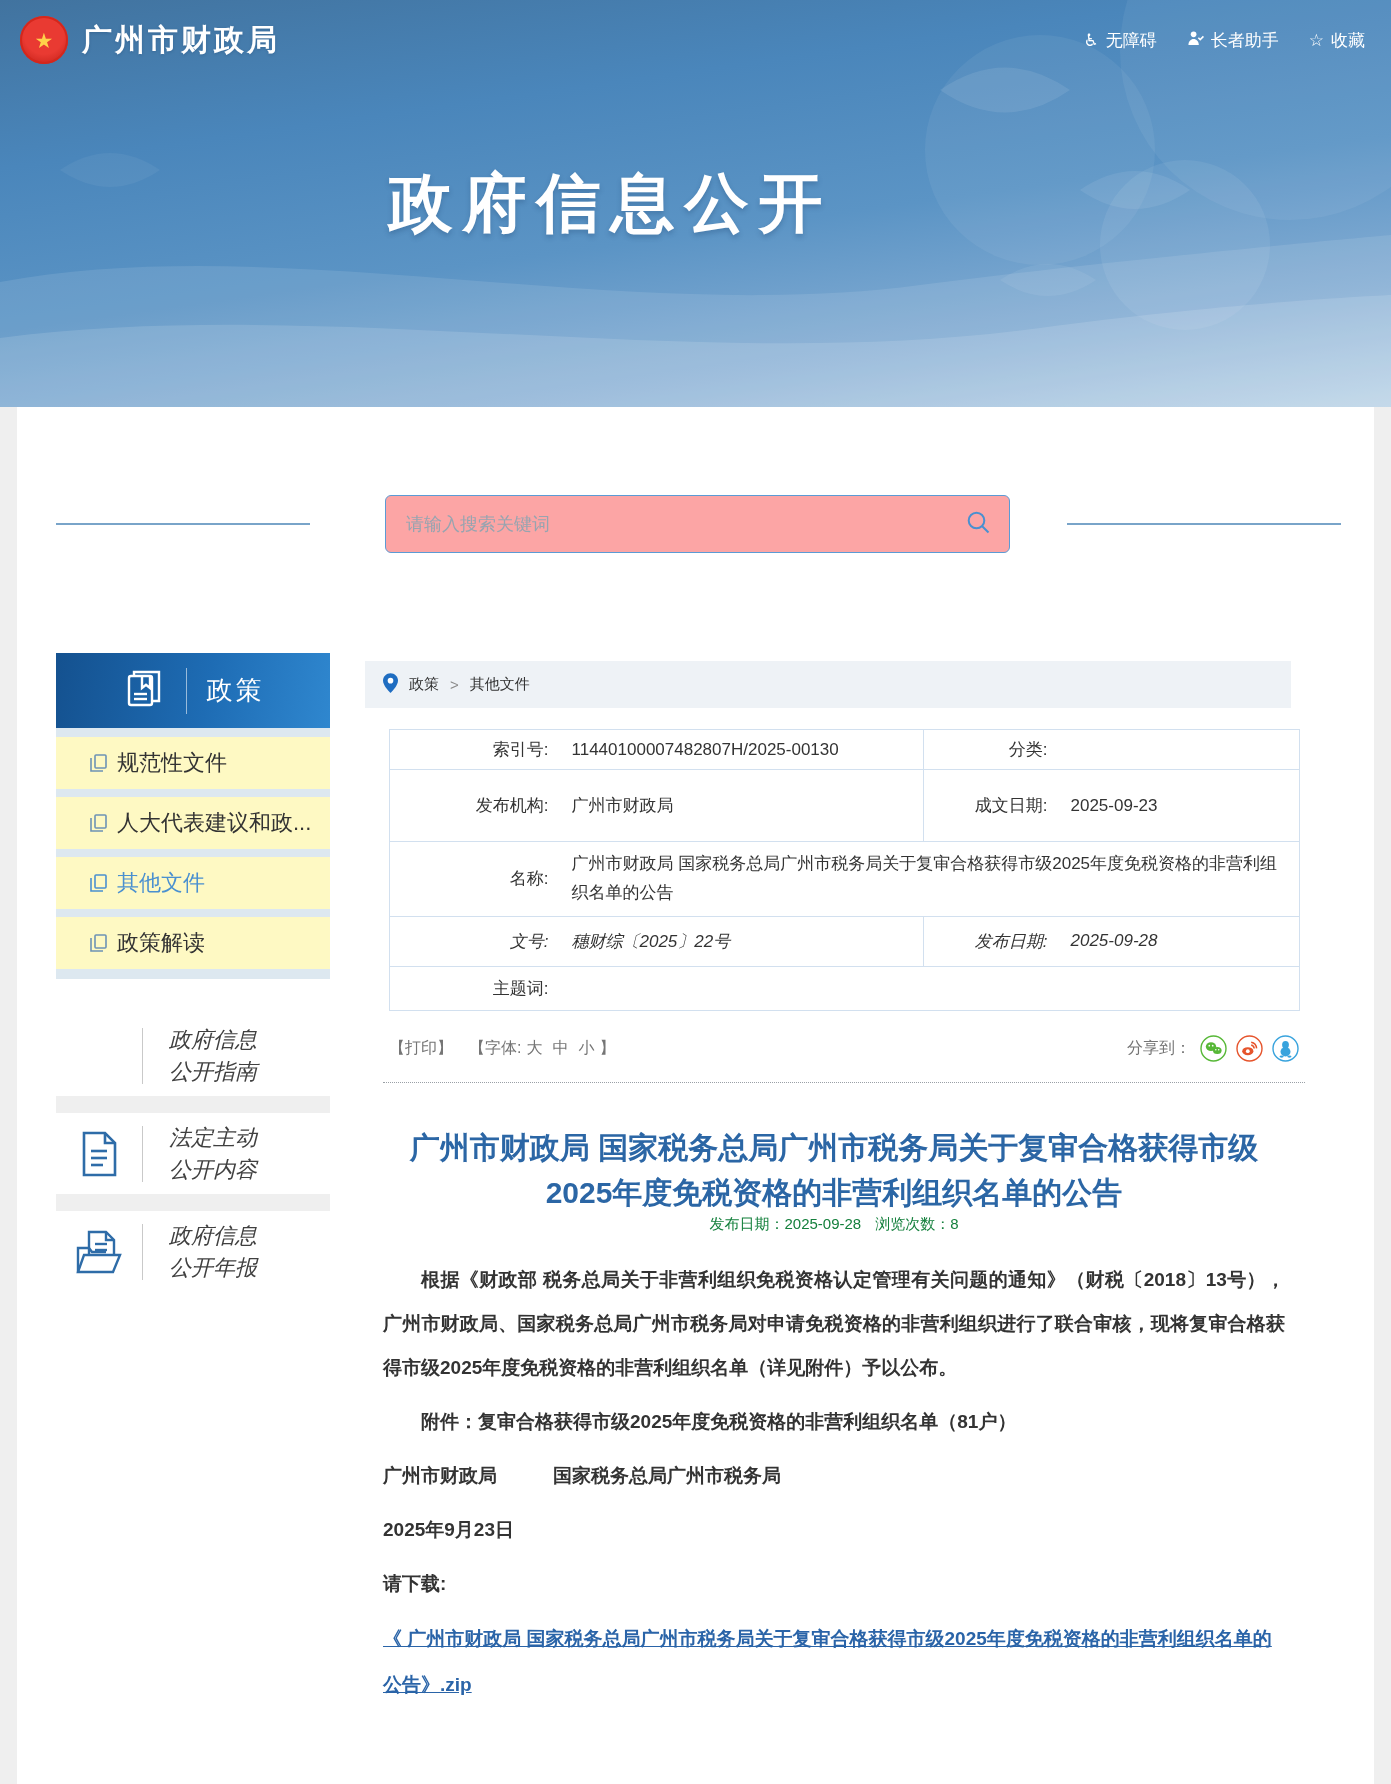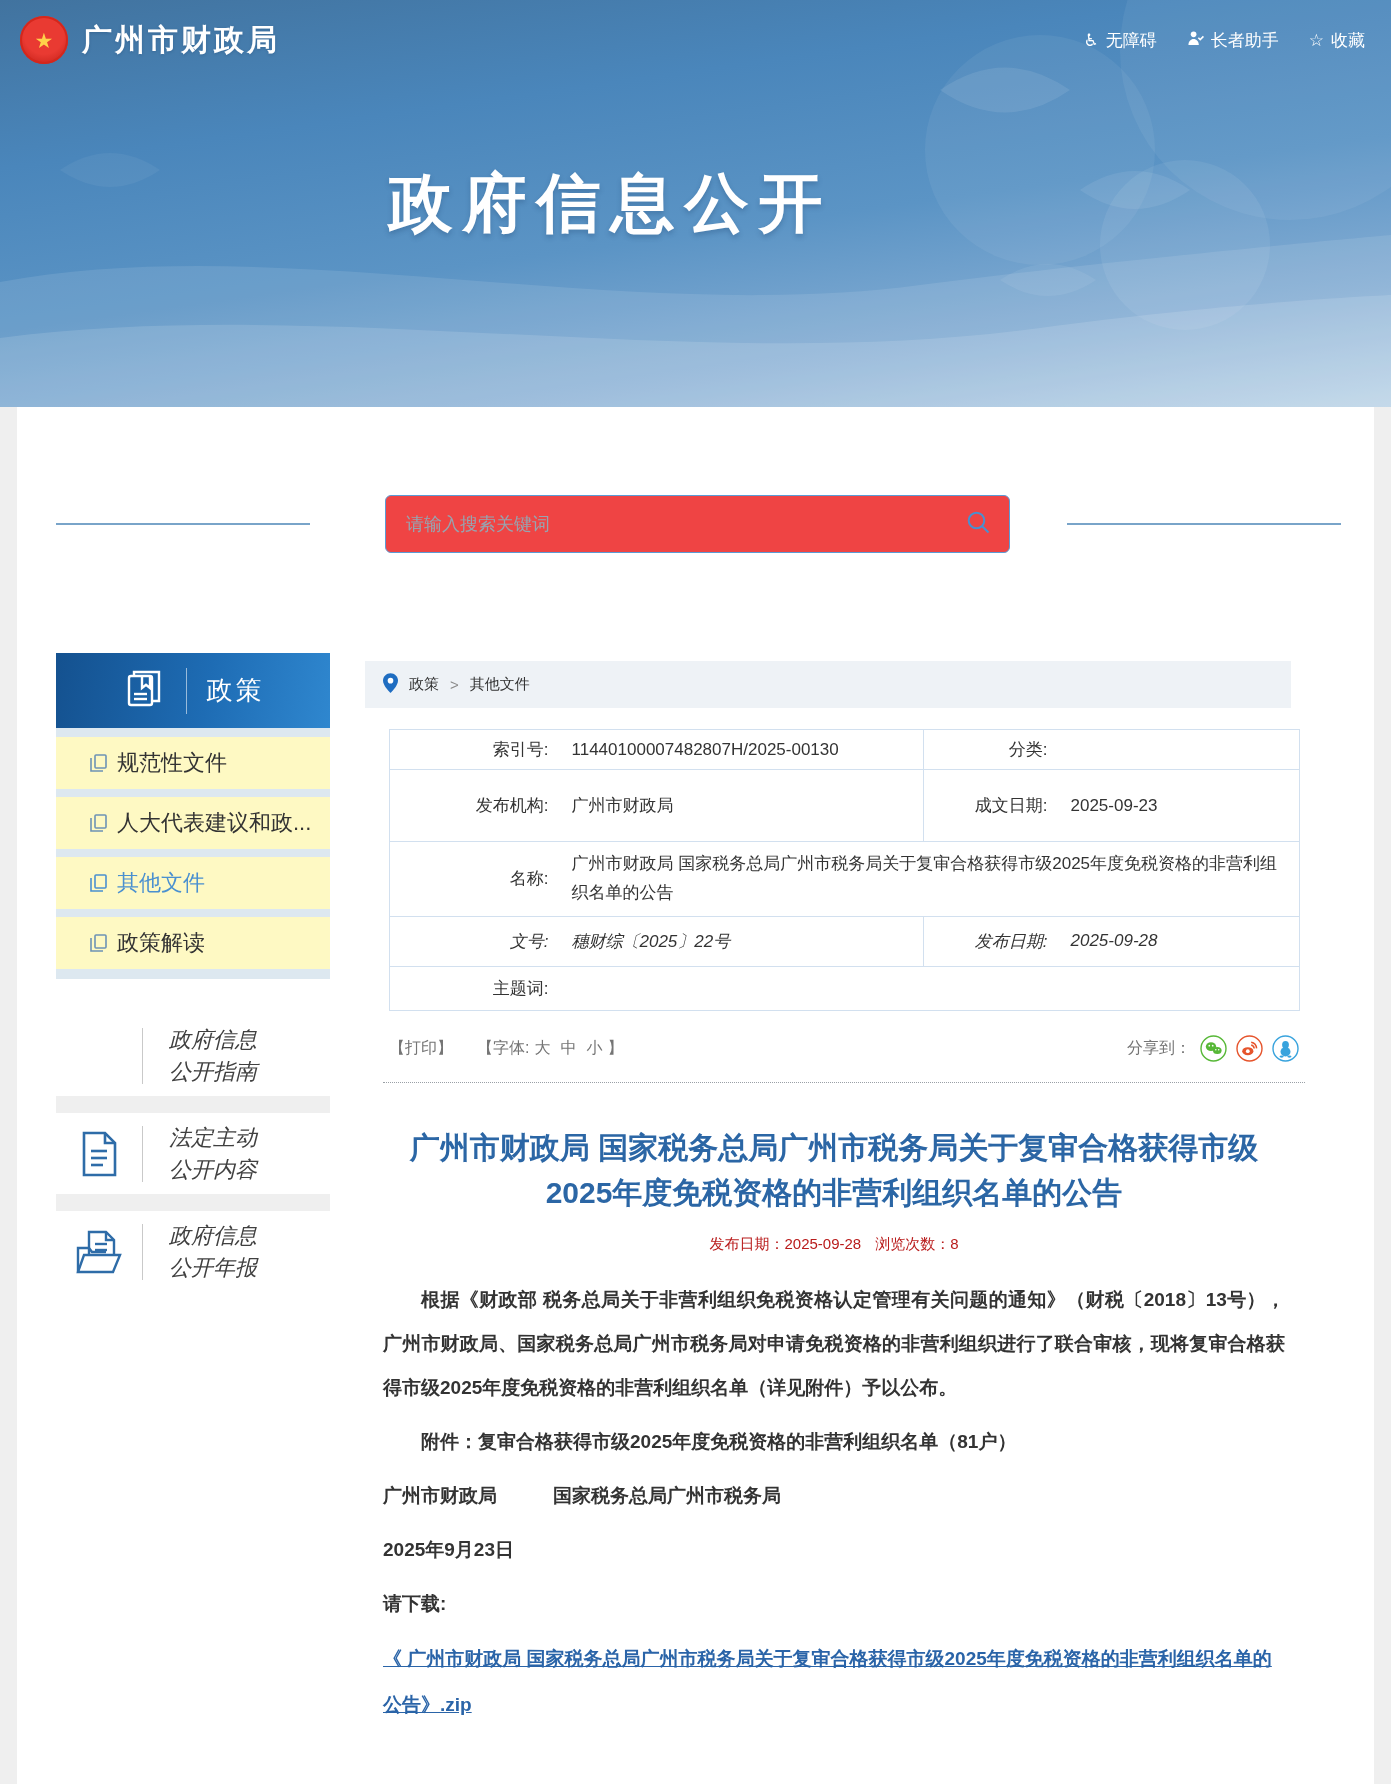--- a/index.html
+++ b/index.html
@@ -41,21 +41,21 @@
   }
   
   .content-wrap { position:absolute; left:17px; right:17px; top:407px; bottom:0; background:#fff; }
   
   .search-row { padding-top:88px; display:flex; align-items:center; }
   .decor-line { height:2px; background:#79a4c9; }
   .decor-line.left  { width:254px; margin-left:39px; }
   .decor-line.right { width:274px; margin-left:57px; }
   .search-box {
     width:625px; height:58px; margin-left:75px;
-    border:1px solid #5b9bd5; border-radius:6px; background:#ef4444;
+    border:1px solid #5b9bd5; border-radius:6px; background:#fca5a5;
     display:flex; align-items:center;
   }
   .search-input { flex:1; height:100%; border:none; outline:none; background:transparent; font-size:18px; color:#333; padding-left:20px; font-family:inherit; }
   .search-input::placeholder { color:#97a4b0; }
   .search-btn { width:62px; display:flex; justify-content:center; align-items:center; cursor:pointer; }
   
   .main-row { display:flex; margin-top:100px; }
   .sidebar { width:274px; margin-left:39px; flex-shrink:0; }
   .side-header {
     height:75px; display:flex; align-items:center; justify-content:center; gap:20px;
@@ -94,28 +94,28 @@
   .meta-table td.lbl { text-align:right; white-space:nowrap; }
   .meta-table td.val { padding-left:22px; }
   .meta-table td.split { border-left:1px solid #d2e0ef; }
   .meta-table tr.h1 { height:40px; } .meta-table tr.h2 { height:72px; }
   .meta-table tr.h3 { height:72px; } .meta-table tr.h4 { height:50px;font-style:italic; }
   .meta-table tr.h5 { height:44px; }
   .meta-table .name-val { line-height:1.7; padding:8px 16px 8px 22px; }
   
   .toolbar-row { margin:24px 0 0 24px; width:910px; display:flex; justify-content:space-between; align-items:center; color:#757575; font-size:16px; }
   .toolbar-left { display:flex; align-items:center; }
-  .tb-print { cursor:pointer; margin-right:24px; }
+  .tb-print { cursor:pointer; margin-right:16px; }
   .font-opt { margin:0 5px; cursor:pointer; }
   .toolbar-right { display:flex; align-items:center; gap:9px; }
   .share-icon { display:flex; cursor:pointer; }
   .dotted-sep { margin:20px 0 0 18px; width:922px; border-top:1px dotted #9aa0a6; height:0; }
   
   .article-title { margin:42px auto 0; width:870px; text-align:center; color:#2b66a5; font-size:30px; font-weight:bold; line-height:1.5; }
-  .article-meta { margin-top:20px; text-align:center; color:#b91c1c; font-size:15px; }
+  .article-meta { text-align:center; color:#15803d; font-size:15px; }
   .article-meta .views { margin-left:14px; }
   .article-body { margin:24px 18px 0 18px; font-size:19px; color:#333; }
   .article-body p { margin:0 0 10px; line-height:44px; text-align:justify;font-weight:bold; }
   .indent { text-indent:2em; }
   .sig-line { margin-top:30px; text-align:right; line-height:44px; }
   .sig-right { margin-left:56px; }
   .sig-date { margin-top:8px; text-align:right; line-height:44px; }
   .download-label { margin-top:10px; line-height:30px; }
   .download-p { margin:14px 0 0; line-height:46px !important; text-align:left !important; }
   .download-link { color:#2a64a8; text-decoration:underline; word-break:break-all; cursor:pointer; }

